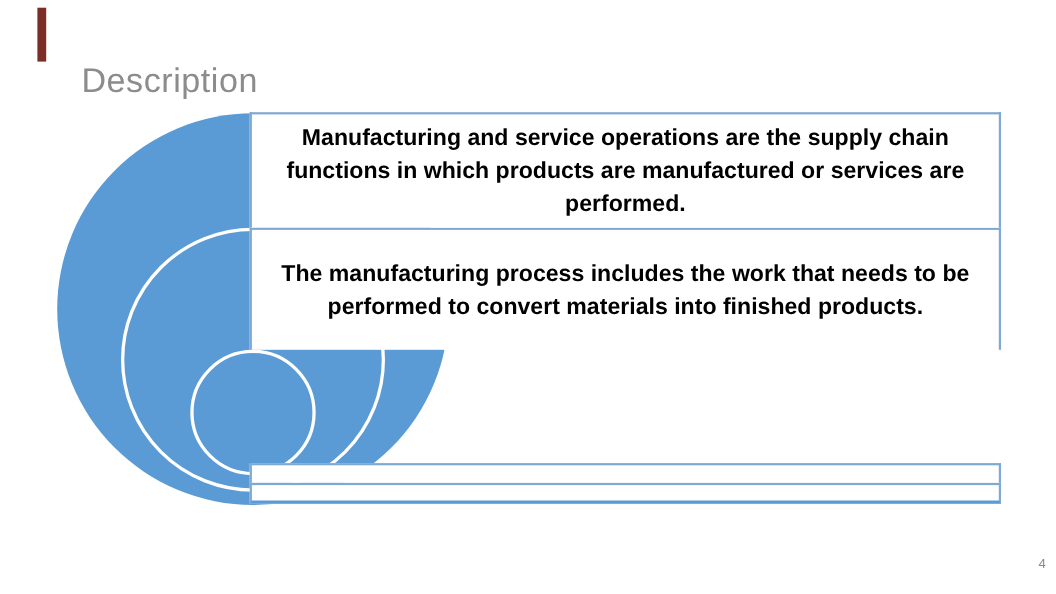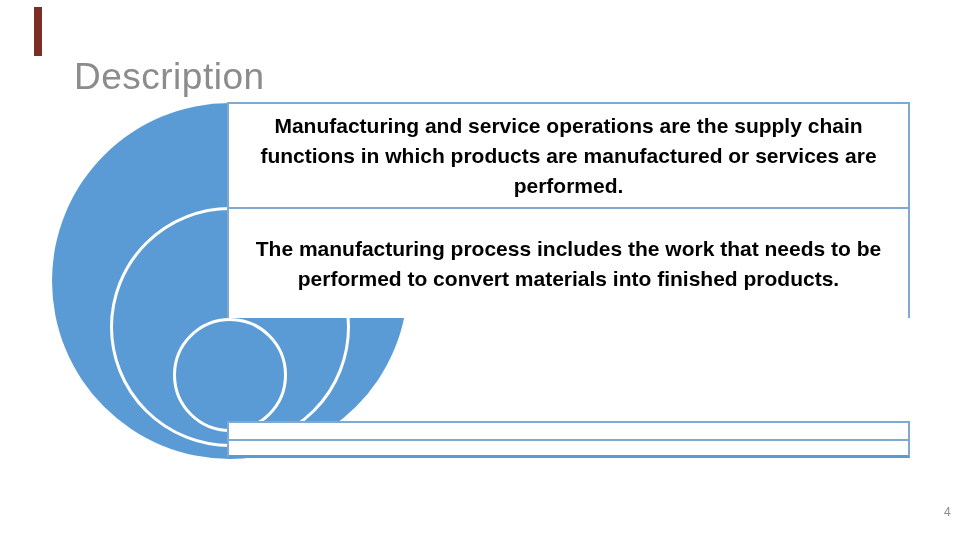--- a/index.html
+++ b/index.html
@@ -24,21 +24,21 @@
   .accent-bar {
     position: absolute;
     left: 34px; top: 7px;
     width: 8px; height: 49px;
     background: var(--accent-bar-red);
   }
 
   .slide-title {
     position: absolute;
     left: 74px; top: 56px;
-    font-size: 37px;
+    font-size: 31px;
     font-weight: normal;
     letter-spacing: 0.5px;
     color: var(--title-gray);
     white-space: nowrap;
   }
 
   .diagram { position: absolute; inset: 0; }
 
   .circle {
     position: absolute;

